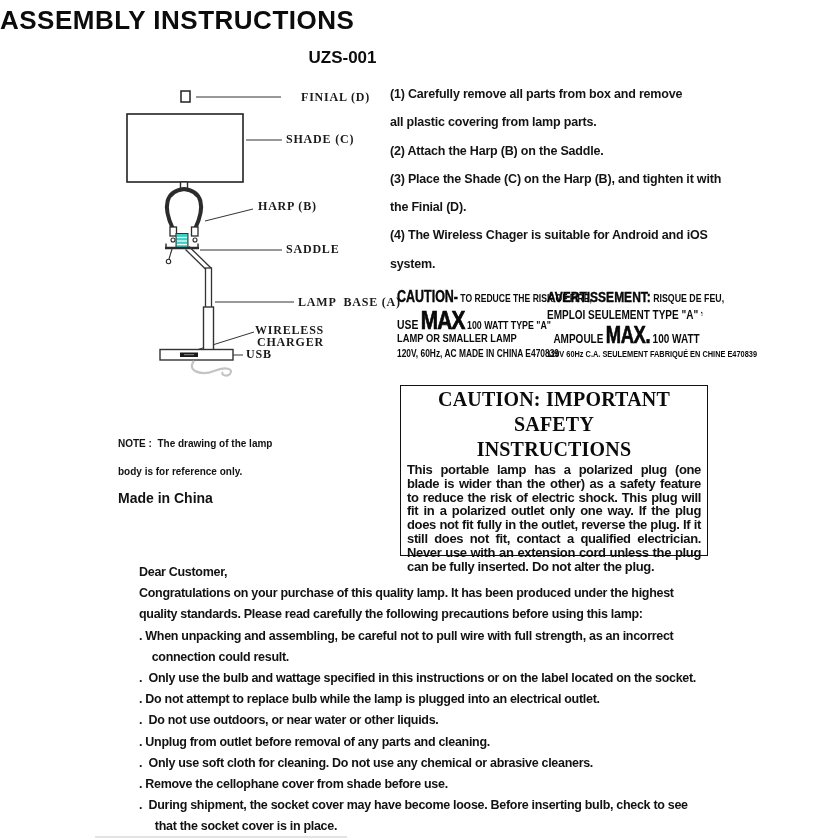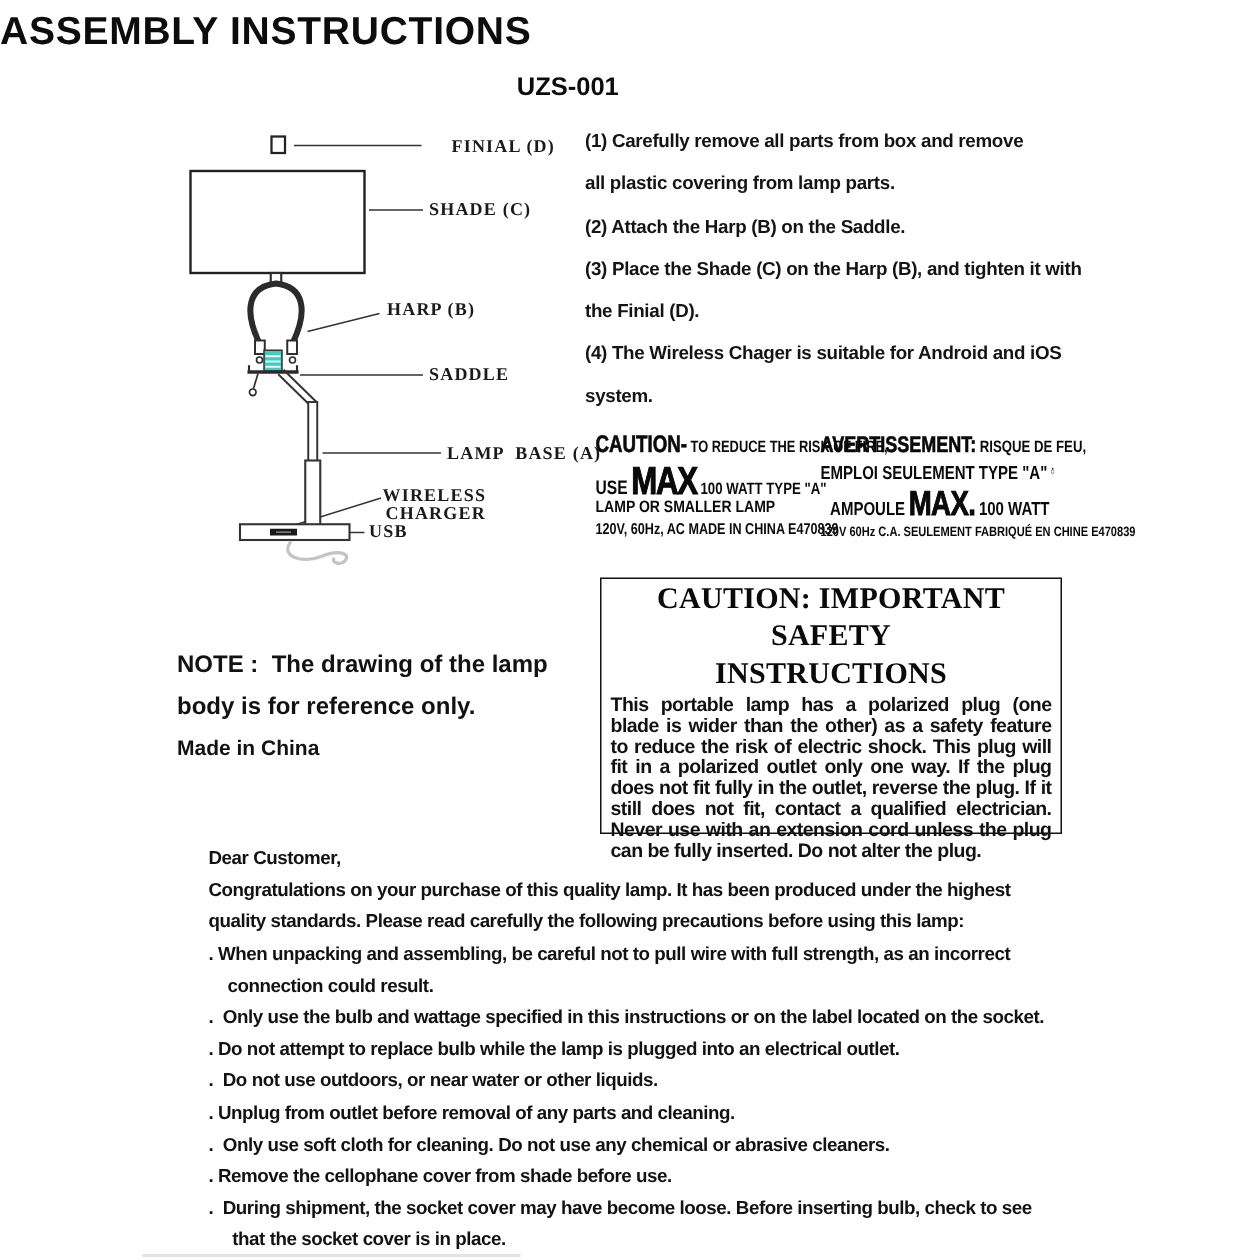--- a/index.html
+++ b/index.html
@@ -6,21 +6,21 @@
   .page {
     position:relative; width:840px; height:840px; background:#ffffff;
     font-family:"Liberation Sans", sans-serif; color:#111; overflow:hidden;
   }
   .doc-title {
     position:absolute; left:0; top:5px; width:840px; text-align:left;
     font-size:26px; font-weight:700; letter-spacing:0.5px; color:#0c0c0c;
   }
   .doc-model {
     position:absolute; left:0; top:48px; width:685px; text-align:center;
-    font-size:17px; font-weight:700; color:#0c0c0c;padding-left:36px;
+    font-size:17px; font-weight:700; color:#0c0c0c;
   }
   
   .diagram { position:absolute; left:110px; top:85px; width:280px; height:300px; }
   .diagram svg { position:absolute; left:0; top:0; }
   .dlabel {
     position:absolute; font-family:"Liberation Serif", serif; font-weight:700;
     font-size:12px; letter-spacing:0.8px; color:#1a1a1a; white-space:pre;
   }
   
   .steps { position:absolute; left:390px; top:80px; width:445px; }
@@ -57,21 +57,21 @@
   .safety-head {
     text-align:center; font-family:"Liberation Serif", serif; font-weight:700;
     font-size:20px; line-height:25px; color:#0a0a0a; letter-spacing:0.2px;
   }
   .safety-body {
     margin-top:1px; font-size:13px; font-weight:700; line-height:13.8px;
     letter-spacing:-0.35px; text-align:justify; text-align-last:left; color:#111;
   }
   
   .note { position:absolute; left:118px; top:430px; width:270px; }
-  .note-line { font-size:16px; font-weight:700; line-height:27.6px; white-space:pre; color:#121212; }
+  .note-line { font-size:10px; font-weight:700; line-height:27.6px; white-space:pre; color:#121212; }
   
   .customer { position:absolute; left:118px; top:562px; width:640px; }
   .cust-line {
     font-size:12.5px; font-weight:700; letter-spacing:-0.3px;
     line-height:21.2px; white-space:pre; color:#121212;padding-left:21px;
   }
   .bottom-artifact {
     position:absolute; left:95px; top:836px; width:252px; height:2px;
     background:#e3e3e3;
   }

